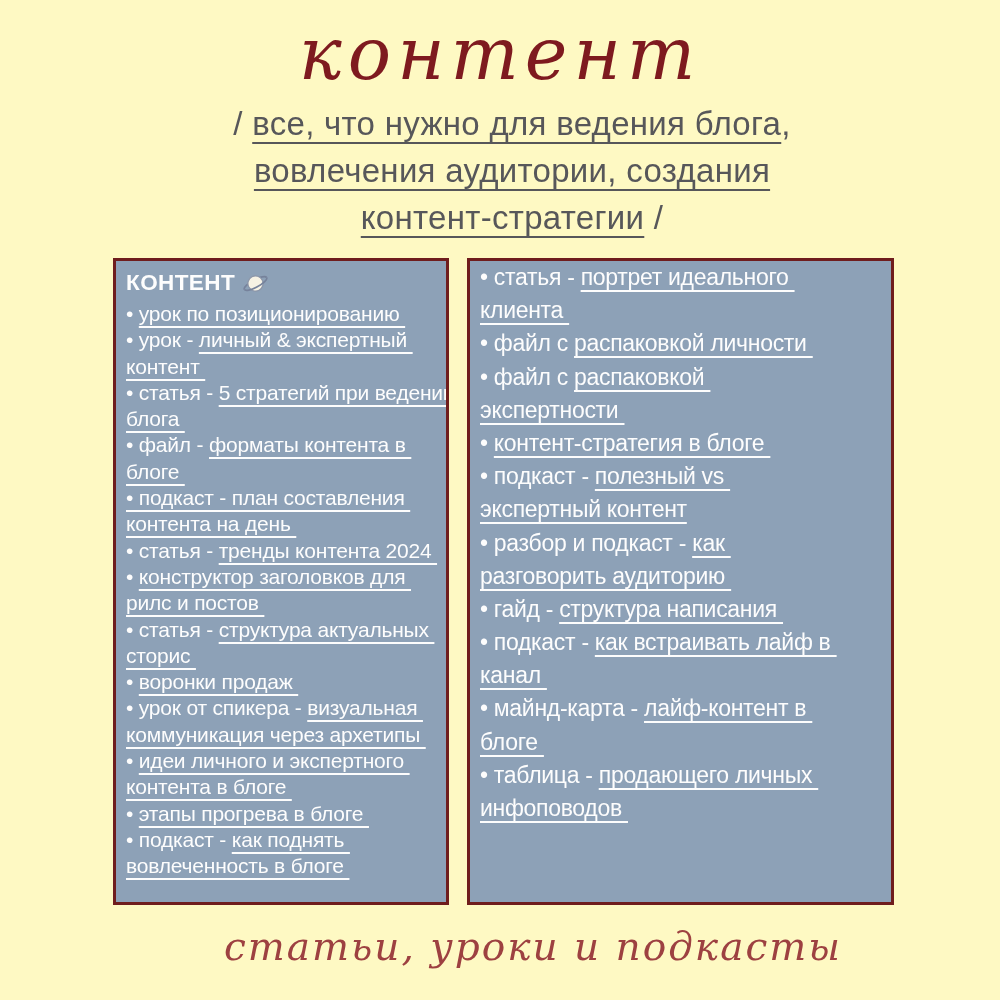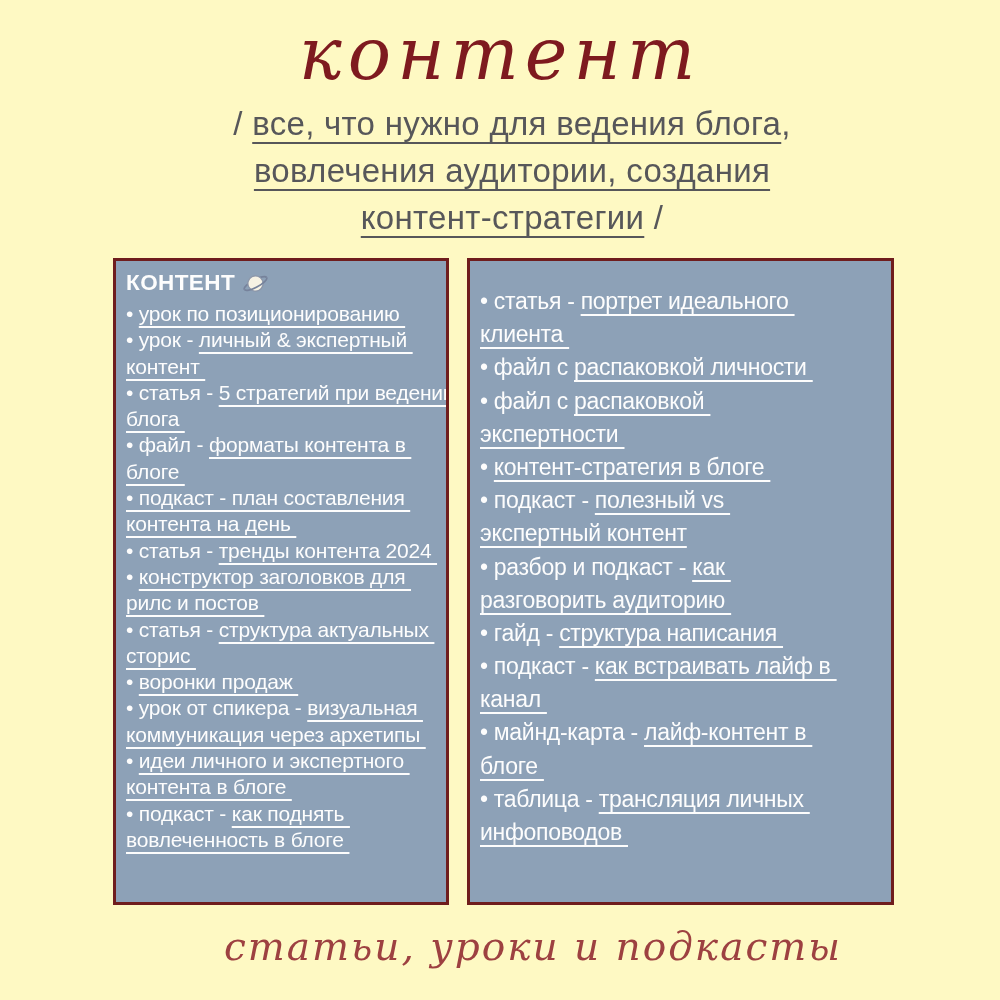--- a/index.html
+++ b/index.html
@@ -34,21 +34,21 @@
   
   .panel {
     position: absolute; top: 258px; height: 647px;
     box-sizing: border-box;
     background: #8da1b7;
     border: 3px solid #6f1d1d;
     color: #fdfdfd;
     overflow: hidden;
   }
   .panel-left  { left: 113px; width: 336px; padding: 4px 8px 0 10px;  font-size: 21px; letter-spacing: -0.2px; }
-  .panel-right { left: 467px; width: 427px; padding: 24px 8px 0 10px;  font-size: 23px; letter-spacing: -0.3px; }
+  .panel-right { left: 467px; width: 427px; padding: 0 8px 0 10px;  font-size: 23px; letter-spacing: -0.3px; }
 
   .panel-header {
     display: flex; align-items: center; gap: 7px;
     height: 36px; font-weight: bold; font-size: 22.5px; letter-spacing: 0.4px;
   }
   .planet { width: 27px; height: 27px; display: inline-block; }
 
   .panel-left  .line { height: 26.3px; line-height: 26.3px; white-space: pre; }
   .panel-right .line { height: 33.2px; line-height: 33.2px; white-space: pre; }
   .line span { white-space: pre; }
@@ -130,20 +130,23 @@
         </div>
         <div>
           <div class="line"><span>• урок от спикера - </span><span class="u-link">визуальная </span></div>
           <div class="line"><span class="u-link">коммуникация через архетипы </span></div>
         </div>
         <div>
           <div class="line"><span>• </span><span class="u-link">идеи личного и экспертного </span></div>
           <div class="line"><span class="u-link">контента в блоге </span></div>
         </div>
         <div>
+          <div class="line"><span>• </span><span class="u-link">этапы прогрева в блоге </span></div>
+        </div>
+        <div>
           <div class="line"><span>• подкаст - </span><span class="u-link">как поднять </span></div>
           <div class="line"><span class="u-link">вовлеченность в блоге </span></div>
         </div>
       </div>
   </div>
 
   <div class="panel panel-right">
     <div>
         <div>
           <div class="line"><span>• статья - </span><span class="u-link">портрет идеального </span></div>
@@ -172,21 +175,21 @@
         </div>
         <div>
           <div class="line"><span>• подкаст - </span><span class="u-link">как встраивать лайф в </span></div>
           <div class="line"><span class="u-link">канал </span></div>
         </div>
         <div>
           <div class="line"><span>• майнд-карта - </span><span class="u-link">лайф-контент в </span></div>
           <div class="line"><span class="u-link">блоге </span></div>
         </div>
         <div>
-          <div class="line"><span>• таблица - </span><span class="u-link">трансляция личных </span></div>
+          <div class="line"><span>• таблица - </span><span class="u-link">продающего личных </span></div>
           <div class="line"><span class="u-link">инфоповодов </span></div>
         </div>
       </div>
   </div>
 
   <div class="footer">статьи, уроки и подкасты</div>
 
 </div>
 
 </body></html>

